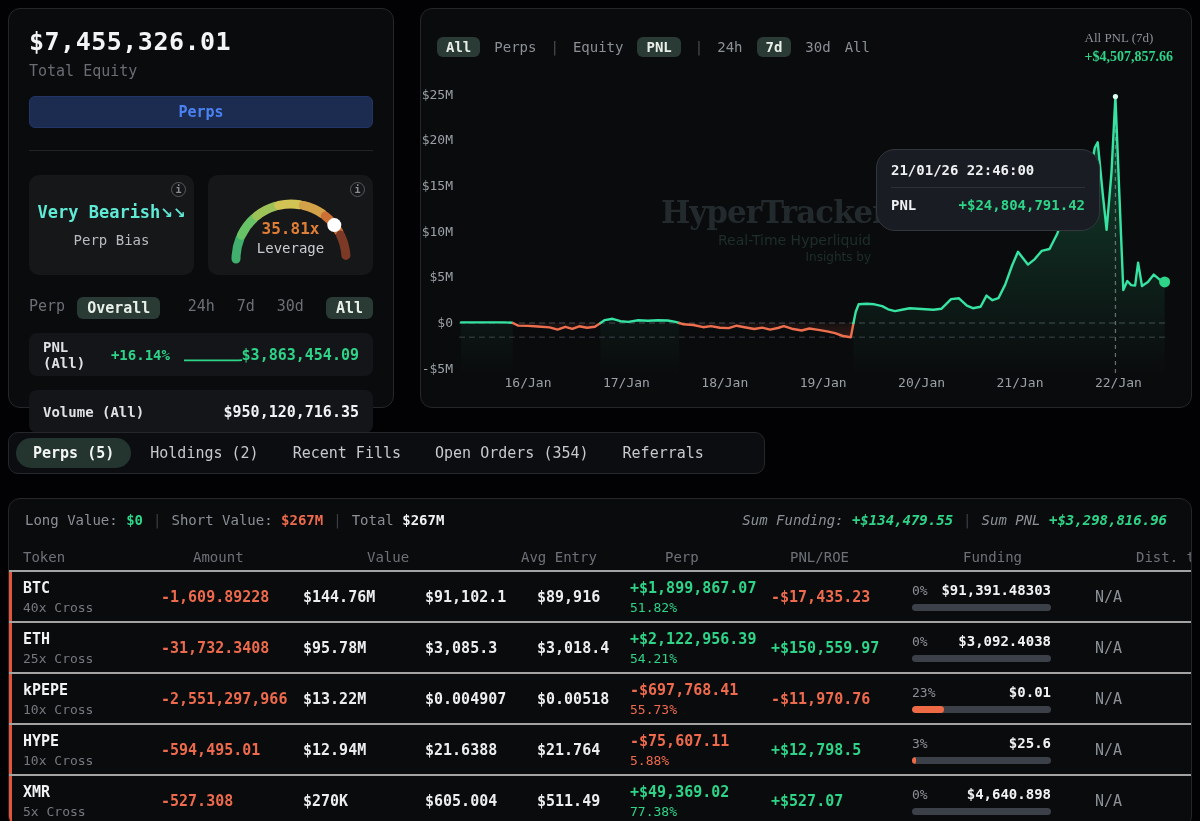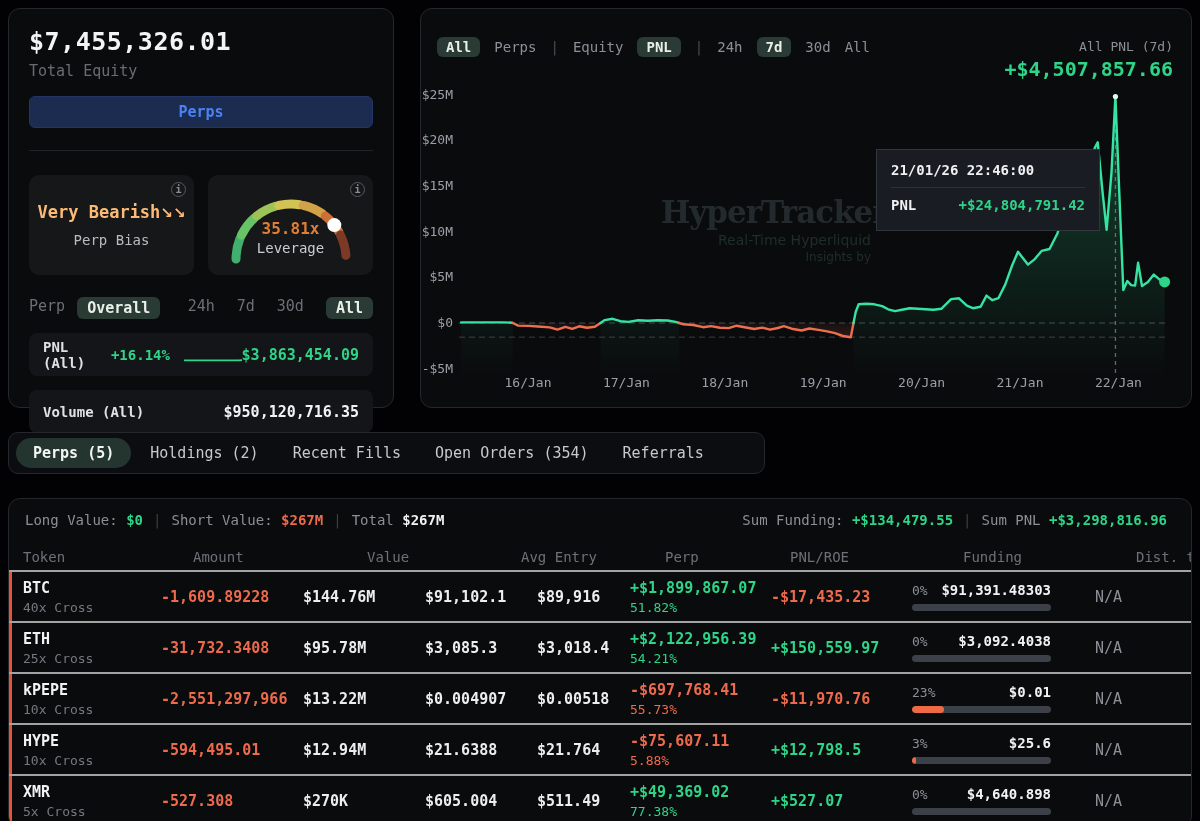--- a/index.html
+++ b/index.html
@@ -13,21 +13,21 @@
   .equity-label { font-size:15px; color:#686d73; margin-top:6px; }
   .perps-btn { margin-top:16px; height:32px; width:100%; background:#1c2b50; border:1px solid #223566;
     border-radius:6px; color:#4a82f2; font-weight:bold; font-size:15px; display:flex; align-items:center;
     justify-content:center; cursor:pointer; font-family:inherit; }
   .eq-divider { margin-top:22px; border-top:1px solid #222327; }
   .cards { display:flex; gap:14px; margin-top:24px; }
   .card { position:relative; flex:1; height:100px; background:#161719; border-radius:10px;
     display:flex; flex-direction:column; align-items:center; justify-content:center; }
   .info-i { position:absolute; top:7px; right:8px; width:15px; height:15px; border:1.5px solid #56595e;
     border-radius:50%; color:#8a8d92; font-size:10px; line-height:13px; text-align:center; font-weight:bold; }
-  .bias-value { color:#fdba74; font-weight:bold; font-size:17px; }
+  .bias-value { color:#5eead4; font-weight:bold; font-size:17px; }
   .bias-arrows { font-family:"DejaVu Sans",sans-serif; font-size:15px; }
   .card-sub { color:#b8bcc0; font-size:14px; margin-top:10px; }
   .gauge-wrap { position:relative; width:140px; height:84px; margin-top:4px; }
   .gauge-wrap svg { position:absolute; left:0; top:0; }
   .gauge-text { position:absolute; left:0; right:0; top:34px; text-align:center; }
   .lev-value { color:#e07e36; font-weight:bold; font-size:16px; }
   .lev-label { color:#c9cdd1; font-size:14px; margin-top:2px; }
   .filter-row { display:flex; margin-top:22px; font-size:15px; color:#6c7076; }
   .chip { background:#2a3a34; color:#e9efe9; border-radius:6px; padding:2px 10px; font-weight:bold; cursor:pointer; }
   .filter-row .chip { margin-left:12px; }
@@ -42,48 +42,48 @@
   #spark { margin-left:10px; }
 
   
   #chart-panel { left:420px; top:8px; width:772px; height:400px; }
   #chart-svg { position:absolute; left:0; top:0; }
   .chart-header { position:absolute; left:16px; top:28px; display:flex; align-items:center; gap:14px;
     font-size:14px; color:#8b9096; z-index:3; }
   .chart-header .chip { padding:2px 9px; }
   .chart-header .plain { cursor:pointer; }
   .chart-header .sep { color:#4a4d52; }
-  .chart-pnl { position:absolute; right:18px; top:30px; text-align:right; z-index:3; }
+  .chart-pnl { position:absolute; right:18px; top:21px; text-align:left; z-index:3;font-family:Liberation Serif, serif; }
   .chart-pnl .lbl { font-size:13px; color:#8b9096; }
-  .chart-pnl .val { font-size:20px; font-weight:bold; color:#2ed488; margin-top:3px; }
+  .chart-pnl .val { font-size:14px; font-weight:bold; color:#2ed488; margin-top:3px; }
   .watermark { position:absolute; left:240px; top:185px; width:210px; z-index:1; pointer-events:none; }
   .wm-title { font-size:31px; font-weight:bold; color:#232a2d; letter-spacing:-1px; text-align:center;
     font-family:"DejaVu Serif","Liberation Serif",serif; }
   .wm-sub { font-size:14px; color:#1e2f2a; text-align:right; margin-top:2px; font-family:"DejaVu Sans",sans-serif; }
   .wm-sub2 { font-size:12px; color:#1e2f2a; text-align:right; margin-top:2px; font-family:"DejaVu Sans",sans-serif; }
   .tooltip { position:absolute; left:455px; top:140px; width:224px; height:82px; background:#191c22;
-    border:1px solid #32363d; border-radius:0; z-index:4; padding:12px 14px; }
+    border:1px solid #32363d; border-radius:19px; z-index:4; padding:12px 14px; }
   .tt-date { font-size:14px; font-weight:bold; color:#eef0f2; }
   .tt-div { border-top:1px solid #2c3037; margin:9px 0 9px; }
   .tt-row { display:flex; font-size:14px; }
   .tt-row .k { font-weight:bold; color:#eef0f2; }
   .tt-row .v { margin-left:auto; color:#2ed488; font-weight:bold; }
 
   
   #tab-bar { left:8px; top:432px; width:757px; height:42px; background:#0c0d10; border:1px solid #26272b;
     border-radius:10px; position:absolute; display:flex; align-items:center; padding:0 5px; }
   .tab { font-size:15px; color:#c6c9cd; padding:6px 17px; cursor:pointer; white-space:nowrap; }
   .tab.sel { background:#243530; border-radius:15px; color:#f2f5f3; font-weight:bold; margin:0 2px; }
 
   
   #table-panel { left:8px; top:498px; width:1184px; height:330px; overflow:hidden; }
   .summary { display:flex; align-items:center; padding:13px 24px 0 16px; font-size:14px; color:#8b9096; }
   .summary b { font-weight:bold; }
   .summary .pipe { color:#3c3f44; margin:0 10px; }
-  .summary .right { margin-left:auto; display:flex; align-items:flex-start; }
+  .summary .right { margin-left:auto; display:flex; align-items:flex-start;font-style:italic; }
   .grid { display:grid; grid-template-columns:138px 142px 122px 112px 93px 141px 141px 139px 1fr;
     padding-left:14px; align-items:center; }
   .thead { margin-top:16px; font-size:14px; color:#6d7177; height:26px;gap:32px; }
   .thead .age-h, .age-cell { padding-left:44px; }
   .trow { position:relative; height:51px; border-top:2px solid #a3a3a3; font-size:15px; }
   .trow .stripe { position:absolute; left:0; top:0; bottom:0; width:3px; background:#e2553a; }
   .tok-sym { font-weight:bold; color:#f0f2f3; font-size:15px; }
   .tok-lev { color:#75797f; font-size:13px; margin-top:3px; }
   .cell-num { font-weight:bold; color:#ecedee; }
   .pnl-main { font-weight:bold; font-size:15px; }

